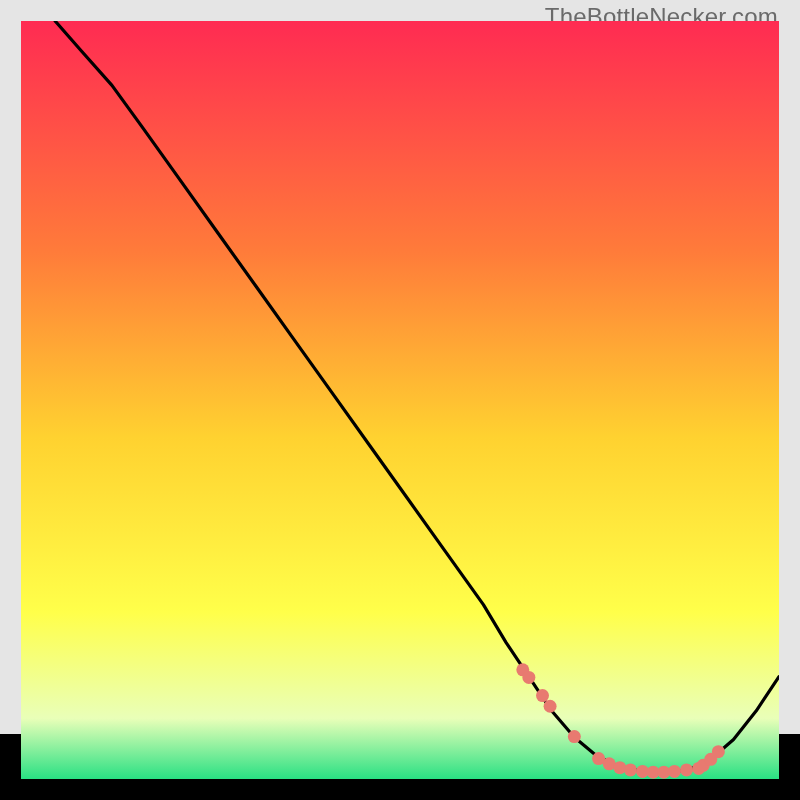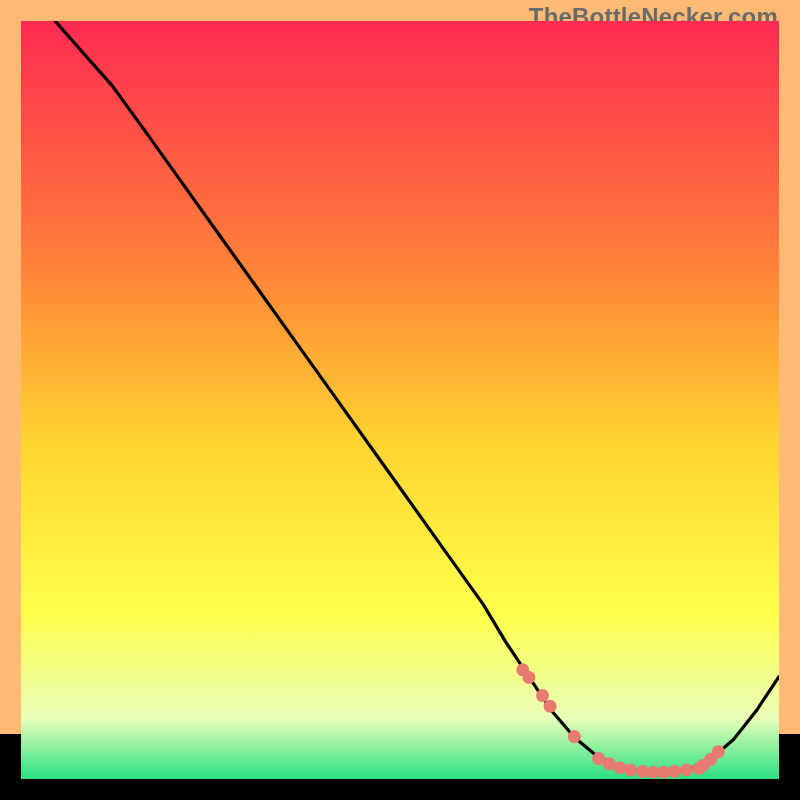--- a/index.html
+++ b/index.html
@@ -7,22 +7,21 @@
     padding: 0;
     width: 800px;
     height: 800px;
     background: #000;
     overflow: hidden;
   }
   .stage {
     position: relative;
     width: 800px;
     height: 734px;
-    background: #fdba74;
-    font-weight: bold;
+    background: #e5e5e5;
   }
   .plot {
     position: absolute;
     left: 21px;
     top: 21px;
     width: 758px;
     height: 758px;
   }
   .watermark {
     position: absolute;

